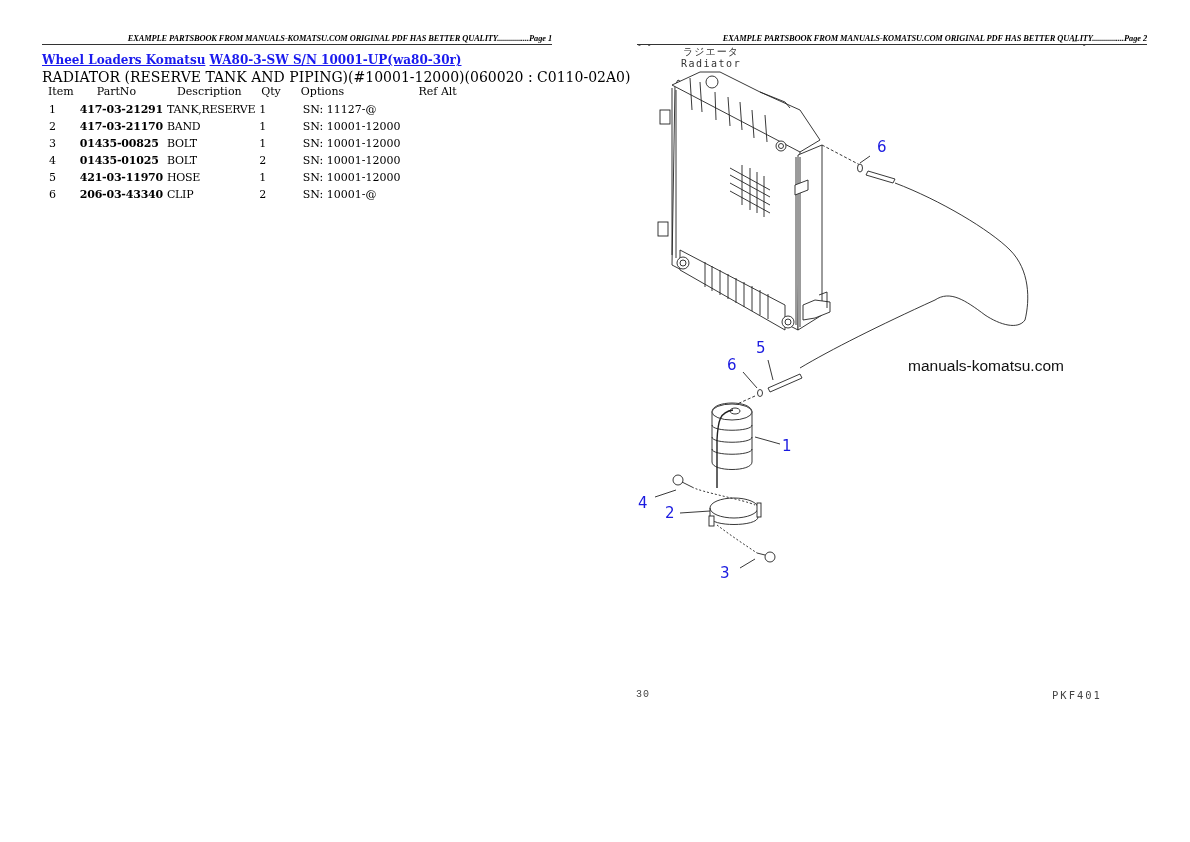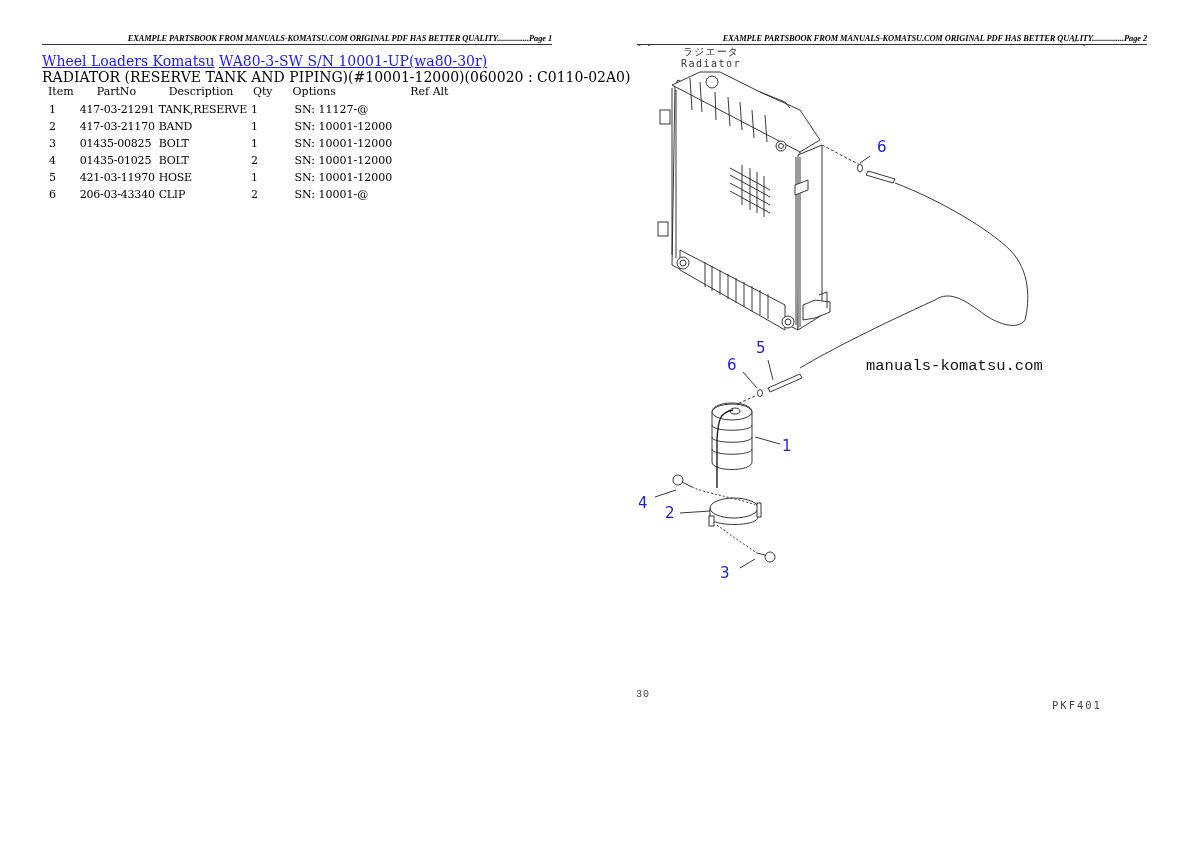--- a/index.html
+++ b/index.html
@@ -3,44 +3,44 @@
   <meta charset="utf-8">
   <style>
     html, body { margin:0; padding:0; background:#ffffff; }
     body { width:1190px; height:842px; position:relative; overflow:hidden; font-family:"DejaVu Serif","Liberation Serif",serif; color:#000; }
     .page { position:absolute; top:8px; height:619px; }
     .page-left { left:0; width:595px; }
     .page-right { left:595px; width:595px; }
     .header { position:absolute; top:26px; font-family:"Liberation Serif","DejaVu Serif",serif; font-style:italic; font-weight:bold; font-size:8.4px; letter-spacing:-0.1px; text-align:right; white-space:nowrap; padding-bottom:1px; border-bottom:1px solid #333; }
     .page-left .header { left:42px; width:510px; }
     .page-right .header { left:42px; width:510px; }
-    .breadcrumb { position:absolute; left:42px; top:45px; font-size:14px; white-space:nowrap; }
+    .breadcrumb { position:absolute; left:42px; top:45px; font-size:12px; white-space:nowrap;font-weight:bold; }
     .breadcrumb a { color:#1a1aee; text-decoration:underline; }
     .subtitle { position:absolute; left:42px; top:61px; font-size:14px; white-space:nowrap; }
     table.parts { position:absolute; left:44px; top:77px; border-collapse:collapse; font-size:11px; }
     table.parts th { font-weight:normal; text-align:left; padding:0 4px 3px 4px; height:13px; white-space:nowrap; }
     table.parts td { padding:0 4px; height:17px; white-space:nowrap; vertical-align:middle; }
     table.parts th.c-item { width:25px; padding-left:4px; }
     table.parts td.c-item { padding-left:5px; }
     table.parts th.c-part { padding-left:19px; }
-    table.parts td.c-part { padding-left:2px; padding-right:2px; letter-spacing:-0.2px; }
+    table.parts td.c-part { padding-left:2px; padding-right:2px; letter-spacing:-0.2px;font-weight:bold; }
     table.parts td.c-desc { padding-left:2px; padding-right:2px; letter-spacing:-0.3px; }
     table.parts th.c-desc { padding-left:12px; }
     table.parts td.c-qty { padding-left:2px; }
     table.parts th.c-opt { padding-left:16px; }
     table.parts td.c-opt { padding-left:18px; }
     table.parts th.c-ref { padding-left:14px; }
     .diagram { position:absolute; left:632px; top:38px; width:520px; height:670px; }
     .diagram svg { width:520px; height:670px; display:block; }
     .jp-label { position:absolute; left:683px; top:45px; font-family:"DejaVu Sans Mono",monospace; font-size:10px; color:#333; letter-spacing:1px; }
     .en-label { position:absolute; left:681px; top:58px; font-family:"DejaVu Sans Mono",monospace; font-size:10px; color:#333; letter-spacing:1.5px; }
-    .watermark { position:absolute; left:866px; top:357px; font-family:Liberation Mono, monospace; font-size:15.5px; color:#111; }
+    .watermark { position:absolute; left:908px; top:357px; font-family:Liberation Sans, sans-serif; font-size:15.5px; color:#111; }
     .callout { position:absolute; font-family:"DejaVu Sans","Liberation Sans",sans-serif; font-size:15px; color:#1a1ae0; line-height:1; }
     .footer-left { position:absolute; left:636px; top:689px; font-family:Liberation Mono, monospace; font-size:10px; color:#444; letter-spacing:1px; }
-    .footer-right { position:absolute; left:1052px; top:689px; font-family:"DejaVu Sans Mono",monospace; font-size:10.5px; color:#444; letter-spacing:2px;margin-top:10px; }
+    .footer-right { position:absolute; left:1052px; top:689px; font-family:"DejaVu Sans Mono",monospace; font-size:10.5px; color:#444; letter-spacing:2px; }
     .ticks { position:absolute; font-size:8px; color:#333; font-family:"DejaVu Sans Mono",monospace; }
   </style>
 </head>
 <body>
 
 <div class="page page-left">
   <div class="header">EXAMPLE PARTSBOOK FROM MANUALS-KOMATSU.COM ORIGINAL PDF HAS BETTER QUALITY................Page 1</div>
   <div class="breadcrumb">
     <a href="#">Wheel Loaders Komatsu</a>
     <a href="#">WA80-3-SW S/N 10001-UP(wa80-30r)</a>

